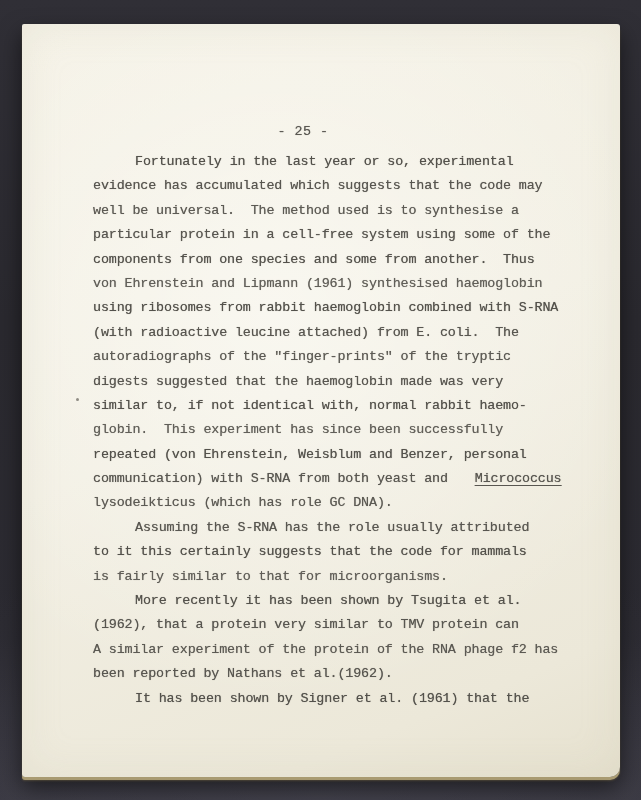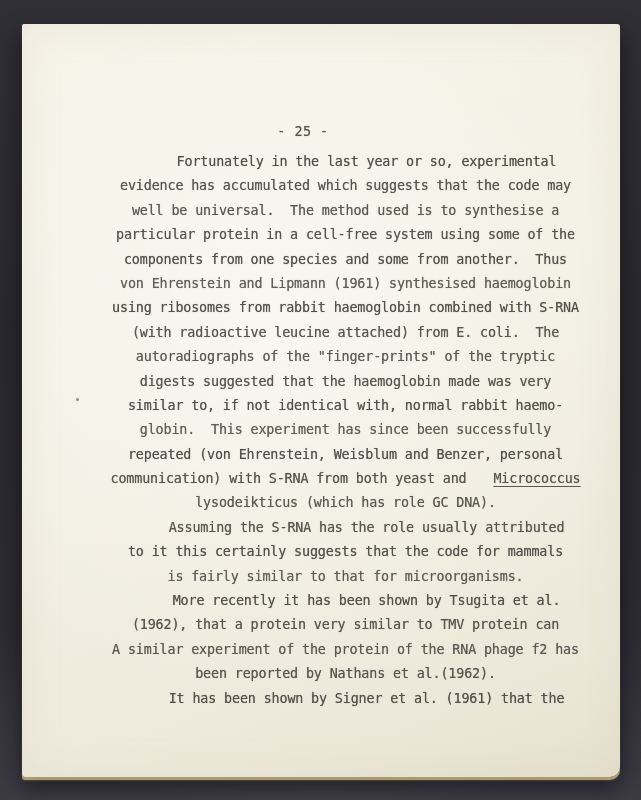--- a/index.html
+++ b/index.html
@@ -10,20 +10,21 @@
     overflow: hidden;
     font-family: "DejaVu Sans Mono", "Liberation Mono", monospace;
   }
   .backdrop {
     position: relative;
     width: 641px;
     height: 800px;
     background:
       radial-gradient(ellipse 120% 60% at 50% 100%, rgba(80,79,92,0.35), rgba(0,0,0,0) 60%),
       linear-gradient(180deg, #302f36 0%, #2a292f 40%, #2c2b32 80%, #3a3942 100%);
+    font-family: Liberation Mono, monospace;
   }
   .paper {
     position: absolute;
     left: 22px;
     top: 24px;
     width: 598px;
     height: 753px;
     background:
       radial-gradient(ellipse 90% 70% at 42% 38%, rgba(255,255,252,0.5), rgba(255,255,252,0) 75%),
       linear-gradient(158deg, #f5f2e7 0%, #f2efe3 48%, #ece8d9 86%, #e6e1cf 100%);
@@ -44,21 +45,20 @@
     letter-spacing: 0.5px;
     color: #5a5852;
     text-shadow: 0 0 0.7px rgba(96,94,86,0.75);
     white-space: pre;
   }
   .text-block {
     position: absolute;
     left: 71px;
     top: 126px;
     width: 505px;
-    text-align: center;
   }
   .line {
     height: 24.4px;
     line-height: 24.4px;
     font-size: 13.4px;
     letter-spacing: -0.15px;
     color: #53514b;
     text-shadow: 0 0 0.7px rgba(97,95,87,0.8);
     white-space: pre;
   }

